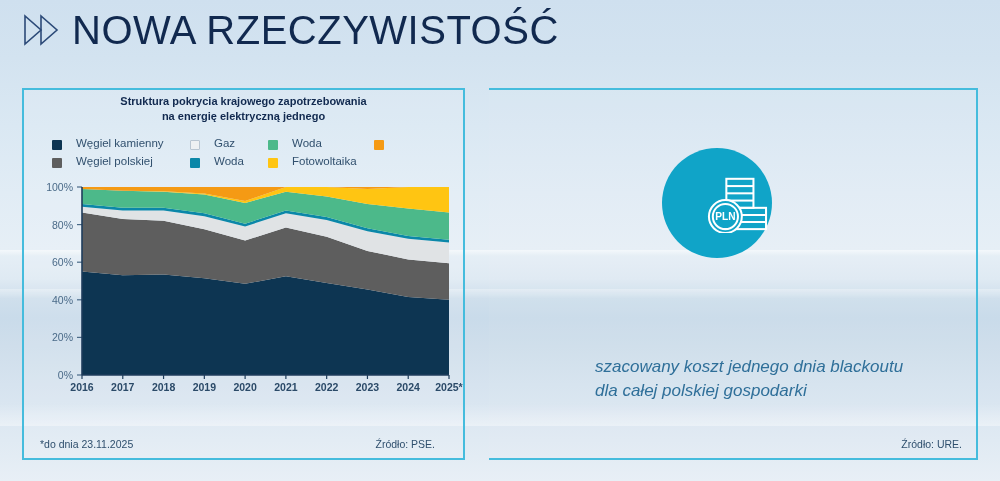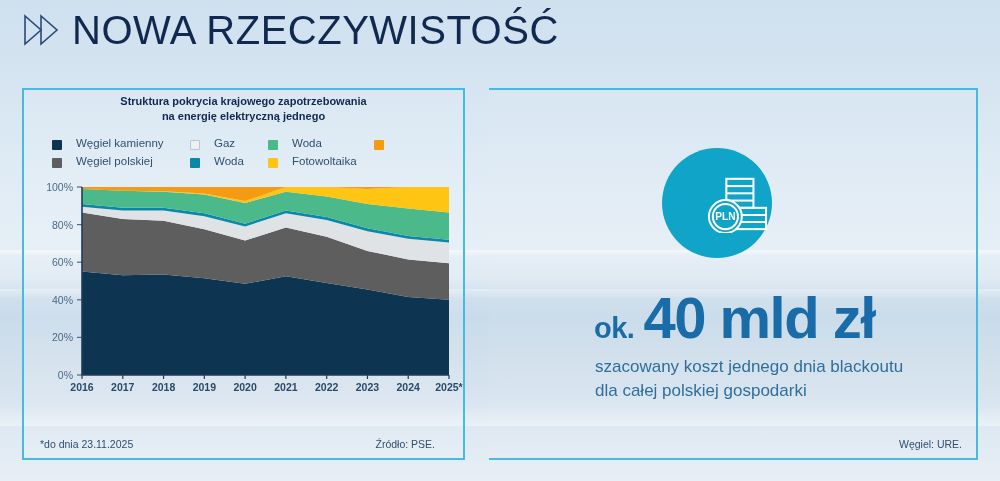--- a/index.html
+++ b/index.html
@@ -84,21 +84,21 @@
     background:#10a4c8;display:flex;align-items:center;justify-content:flex-end;
   }
   .big-figure{
     position:absolute;left:105px;top:200px;
     display:flex;align-items:baseline;color:#1a6ca8;white-space:nowrap;
   }
   .bf-ok{font-size:29px;font-weight:bold;letter-spacing:-.5px;}
   .bf-amt{font-size:58px;font-weight:bold;letter-spacing:-1.5px;margin-left:9px;line-height:.95;}
   .subtext{
     position:absolute;left:106px;top:265px;width:330px;
-    font-size:17px;line-height:1.42;color:#2f6f99;
+    font-size:17px;line-height:1.42;color:#2f6f99;font-style:italic;
   }
 </style>
 </head>
 <body>
 
 <div class="haze haze-a"></div>
 <div class="haze haze-b"></div>
 <div class="haze haze-c"></div>
 
 <div class="header">
@@ -215,21 +215,17 @@
         <rect x="33" y="36" width="33" height="22"></rect>
         <line x1="33" y1="43.3" x2="66" y2="43.3"></line>
         <line x1="33" y1="50.6" x2="66" y2="50.6"></line>
         <circle cx="24" cy="45" r="17" fill="#10a4c8"></circle>
         <circle cx="24" cy="45" r="13"></circle>
       </g>
       <text x="24" y="49" text-anchor="middle" fill="#ffffff" font-family="Liberation Sans, sans-serif" font-size="10.5" font-weight="bold">PLN</text>
     </svg>
   </div>
 
-  <div class="big-figure">
-    <span class="bf-ok">ok.</span>
-    <span class="bf-amt">40 mld zł</span>
-  </div>
 
   <div class="subtext">szacowany koszt jednego dnia blackoutu dla całej polskiej gospodarki</div>
 
-  <div class="pfoot-right">Węgiel: URE.</div>
+  <div class="pfoot-right">Źródło: URE.</div>
 </div>
 
 </body></html>

